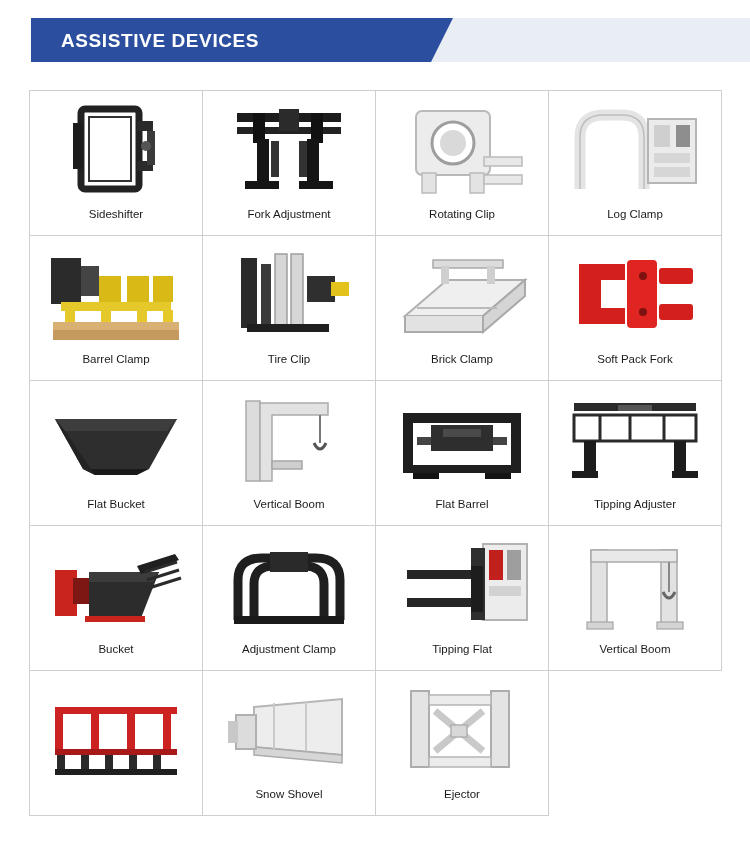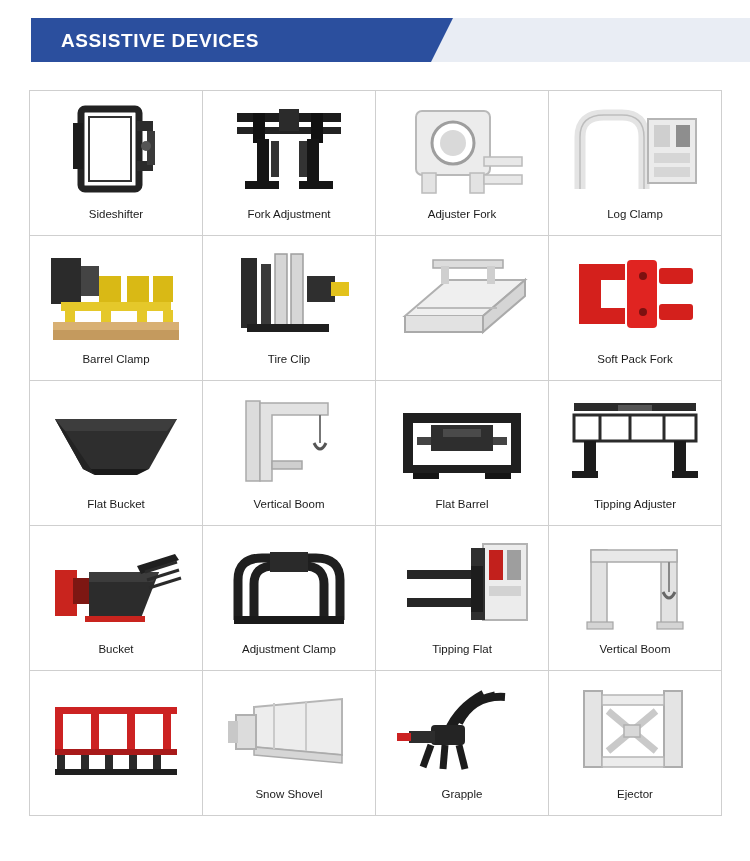--- a/index.html
+++ b/index.html
@@ -162,21 +162,21 @@
         <svg width="140" height="100" viewBox="0 0 140 100">
           <rect x="24" y="10" width="74" height="64" rx="6" fill="#ececec" stroke="#b9b9b9" stroke-width="2"></rect>
           <circle cx="61" cy="42" r="21" fill="#ffffff" stroke="#9e9e9e" stroke-width="3"></circle>
           <circle cx="61" cy="42" r="13" fill="#d9d9d9"></circle>
           <rect x="30" y="72" width="14" height="20" fill="#e3e3e3" stroke="#bbb" stroke-width="1.5"></rect>
           <rect x="78" y="72" width="14" height="20" fill="#e3e3e3" stroke="#bbb" stroke-width="1.5"></rect>
           <rect x="92" y="56" width="38" height="9" fill="#e8e8e8" stroke="#bbb" stroke-width="1.5"></rect>
           <rect x="92" y="74" width="38" height="9" fill="#e8e8e8" stroke="#bbb" stroke-width="1.5"></rect>
         </svg>
       </div>
-      <div class="caption">Adjuster Fork</div>
+      <div class="caption">Rotating Clip</div>
     </div>
 
     <div class="cell">
       <div class="thumb">
         <svg width="150" height="100" viewBox="0 0 150 100">
           <path d="M20 88 L20 36 Q20 14 44 14 L62 14 Q84 14 84 36 L84 88" fill="none" stroke="#e4e4e4" stroke-width="11"></path>
           <path d="M20 88 L20 36 Q20 14 44 14 L62 14 Q84 14 84 36 L84 88" fill="none" stroke="#bdbdbd" stroke-width="1.5"></path>
           <rect x="88" y="18" width="48" height="64" fill="#ebebeb" stroke="#b5b5b5" stroke-width="2"></rect>
           <rect x="94" y="24" width="16" height="22" fill="#cfcfcf"></rect>
           <rect x="116" y="24" width="14" height="22" fill="#8e8e8e"></rect>
@@ -227,20 +227,21 @@
         <svg width="150" height="100" viewBox="0 0 150 100">
           <path d="M18 70 L60 34 L138 34 L96 70 Z" fill="#efefef" stroke="#b0b0b0" stroke-width="2"></path>
           <path d="M18 70 L18 86 L96 86 L96 70" fill="#e2e2e2" stroke="#aaa" stroke-width="2"></path>
           <path d="M96 70 L138 34 L138 50 L96 86 Z" fill="#d5d5d5" stroke="#aaa" stroke-width="2"></path>
           <rect x="46" y="14" width="70" height="8" fill="#dcdcdc" stroke="#a9a9a9" stroke-width="1.5"></rect>
           <rect x="54" y="20" width="8" height="18" fill="#cfcfcf"></rect>
           <rect x="100" y="20" width="8" height="18" fill="#cfcfcf"></rect>
           <line x1="30" y1="62" x2="110" y2="62" stroke="#bbb" stroke-width="2"></line>
         </svg>
       </div>
+      <div class="caption">Brick Clamp</div>
     </div>
 
     <div class="cell">
       <div class="thumb">
         <svg width="140" height="100" viewBox="0 0 140 100">
           <path d="M14 18 L60 18 L60 34 L36 34 L36 62 L60 62 L60 78 L14 78 Z" fill="#d4201c"></path>
           <rect x="62" y="14" width="30" height="68" rx="4" fill="#e02421"></rect>
           <rect x="94" y="22" width="34" height="16" rx="3" fill="#d4201c"></rect>
           <rect x="94" y="58" width="34" height="16" rx="3" fill="#d4201c"></rect>
           <circle cx="78" cy="30" r="4" fill="#7c1110"></circle>
@@ -399,36 +400,20 @@
           <path d="M40 66 L128 74 L128 82 L40 74 Z" fill="#d6d6d6" stroke="#ababab" stroke-width="1.5"></path>
           <rect x="22" y="34" width="20" height="34" fill="#dcdcdc" stroke="#b0b0b0" stroke-width="2"></rect>
           <rect x="14" y="40" width="10" height="22" fill="#c8c8c8"></rect>
           <line x1="60" y1="22" x2="60" y2="68" stroke="#cacaca" stroke-width="2"></line>
           <line x1="92" y1="20" x2="92" y2="70" stroke="#cacaca" stroke-width="2"></line>
         </svg>
       </div>
       <div class="caption">Snow Shovel</div>
     </div>
 
-    <div class="cell">
-      <div class="thumb">
-        <svg width="150" height="100" viewBox="0 0 150 100">
-          <path d="M118 16 Q86 14 72 42" fill="none" stroke="#1c1c1c" stroke-width="8"></path>
-          <path d="M108 14 Q78 20 66 46" fill="none" stroke="#1c1c1c" stroke-width="7"></path>
-          <path d="M96 12 Q70 26 60 50" fill="none" stroke="#1c1c1c" stroke-width="6"></path>
-          <rect x="44" y="44" width="34" height="20" rx="4" fill="#242424"></rect>
-          <rect x="22" y="50" width="26" height="12" fill="#2d2d2d"></rect>
-          <rect x="10" y="52" width="14" height="8" fill="#c22"></rect>
-          <path d="M44 64 L36 86" stroke="#1c1c1c" stroke-width="7" fill="none"></path>
-          <path d="M58 64 L56 88" stroke="#1c1c1c" stroke-width="7" fill="none"></path>
-          <path d="M72 64 L78 88" stroke="#1c1c1c" stroke-width="7" fill="none"></path>
-        </svg>
-      </div>
-      <div class="caption">Grapple</div>
-    </div>
 
     <div class="cell">
       <div class="thumb">
         <svg width="150" height="100" viewBox="0 0 150 100">
           <rect x="24" y="10" width="18" height="76" fill="#e4e4e4" stroke="#adadad" stroke-width="2"></rect>
           <rect x="104" y="10" width="18" height="76" fill="#e4e4e4" stroke="#adadad" stroke-width="2"></rect>
           <rect x="42" y="14" width="62" height="10" fill="#ececec" stroke="#b5b5b5" stroke-width="1.5"></rect>
           <rect x="42" y="76" width="62" height="10" fill="#ececec" stroke="#b5b5b5" stroke-width="1.5"></rect>
           <path d="M48 30 L72 50 L48 70" fill="none" stroke="#c9c9c9" stroke-width="7"></path>
           <path d="M96 30 L72 50 L96 70" fill="none" stroke="#c9c9c9" stroke-width="7"></path>

